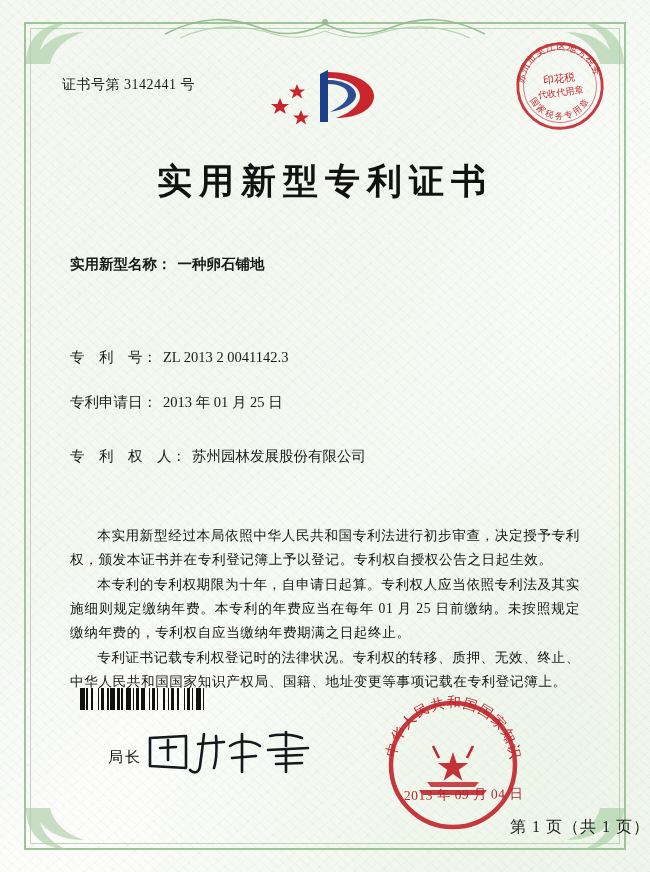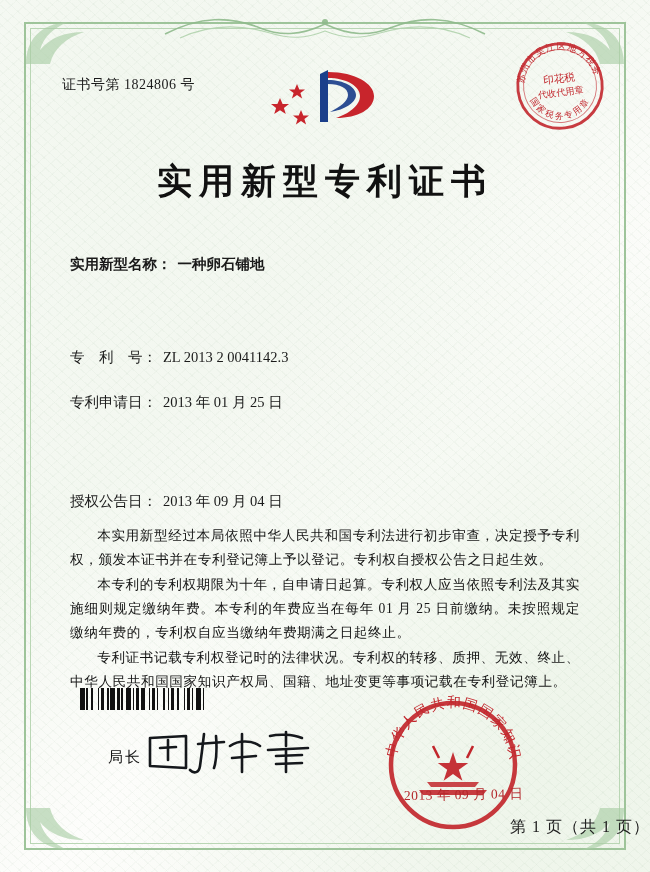--- a/index.html
+++ b/index.html
@@ -249,21 +249,21 @@
   <svg class="corner-orn corner-tr" viewBox="0 0 66 46">
     <path d="M2 44 C2 20, 16 4, 44 2 C30 8, 20 16, 16 30 C26 18, 40 12, 60 12 C42 18, 30 28, 26 44 Z" fill="#a9cda5" opacity="0.75"></path>
   </svg>
   <svg class="corner-orn corner-bl" viewBox="0 0 66 46">
     <path d="M2 44 C2 20, 16 4, 44 2 C30 8, 20 16, 16 30 C26 18, 40 12, 60 12 C42 18, 30 28, 26 44 Z" fill="#a9cda5" opacity="0.75"></path>
   </svg>
   <svg class="corner-orn corner-br" viewBox="0 0 66 46">
     <path d="M2 44 C2 20, 16 4, 44 2 C30 8, 20 16, 16 30 C26 18, 40 12, 60 12 C42 18, 30 28, 26 44 Z" fill="#a9cda5" opacity="0.75"></path>
   </svg>
 
-  <div id="cert-number">证书号第 1824806 号</div>
+  <div id="cert-number">证书号第 3142441 号</div>
 
   <svg id="logo" viewBox="0 0 120 68">
     <g fill="#c8252c">
       <polygon points="10,36 12.6,42 19,42 13.9,45.9 15.8,52 10,48.3 4.2,52 6.1,45.9 1,42 7.4,42"></polygon>
       <polygon points="27,22 29.3,27.4 35,27.4 30.4,30.9 32.1,36.4 27,33 21.9,36.4 23.6,30.9 19,27.4 24.7,27.4"></polygon>
       <polygon points="31,48 33.3,53.4 39,53.4 34.4,56.9 36.1,62.4 31,59 25.9,62.4 27.6,56.9 23,53.4 28.7,53.4"></polygon>
     </g>
     <path d="M50 60 L50 12 L58 8 L58 60 Z" fill="#1b3f8b"></path>
     <path d="M58 10 C86 10, 104 22, 104 34 C104 47, 88 56, 66 56 C78 52, 90 44, 90 34 C90 24, 76 16, 58 16 Z" fill="#c8252c"></path>
     <path d="M58 18 C74 18, 86 25, 86 33 C86 41, 74 48, 60 50 C70 45, 78 39, 78 33 C78 26, 70 22, 58 22 Z" fill="#1b3f8b" opacity="0.92"></path>
@@ -290,22 +290,22 @@
 
   <div class="field" id="f-name">
     <span class="label">实用新型名称：</span><span class="value">一种卵石铺地</span>
   </div>
   <div class="field" id="f-patno">
     <span class="label">专　利　号：</span><span class="value">ZL 2013 2 0041142.3</span>
   </div>
   <div class="field" id="f-appdate">
     <span class="label">专利申请日：</span><span class="value">2013 年 01 月 25 日</span>
   </div>
-  <div class="field" id="f-grant">
-    <span class="label">授权公告日：</span><span class="value">2013 年 09 月 04 日</span>
+  <div class="field" id="f-owner">
+    <span class="label">专　利　权　人：</span><span class="value">苏州园林发展股份有限公司</span>
   </div>
 
   <div id="body-text">
     <p>本实用新型经过本局依照中华人民共和国专利法进行初步审查，决定授予专利权，颁发本证书并在专利登记簿上予以登记。专利权自授权公告之日起生效。</p>
     <p>本专利的专利权期限为十年，自申请日起算。专利权人应当依照专利法及其实施细则规定缴纳年费。本专利的年费应当在每年 01 月 25 日前缴纳。未按照规定缴纳年费的，专利权自应当缴纳年费期满之日起终止。</p>
     <p>专利证书记载专利权登记时的法律状况。专利权的转移、质押、无效、终止、中华人民共和国国家知识产权局、国籍、地址变更等事项记载在专利登记簿上。</p>
   </div>
 
   <div id="barcode">
       <i style="width: 4.8px; background: rgb(17, 17, 17);"></i>

